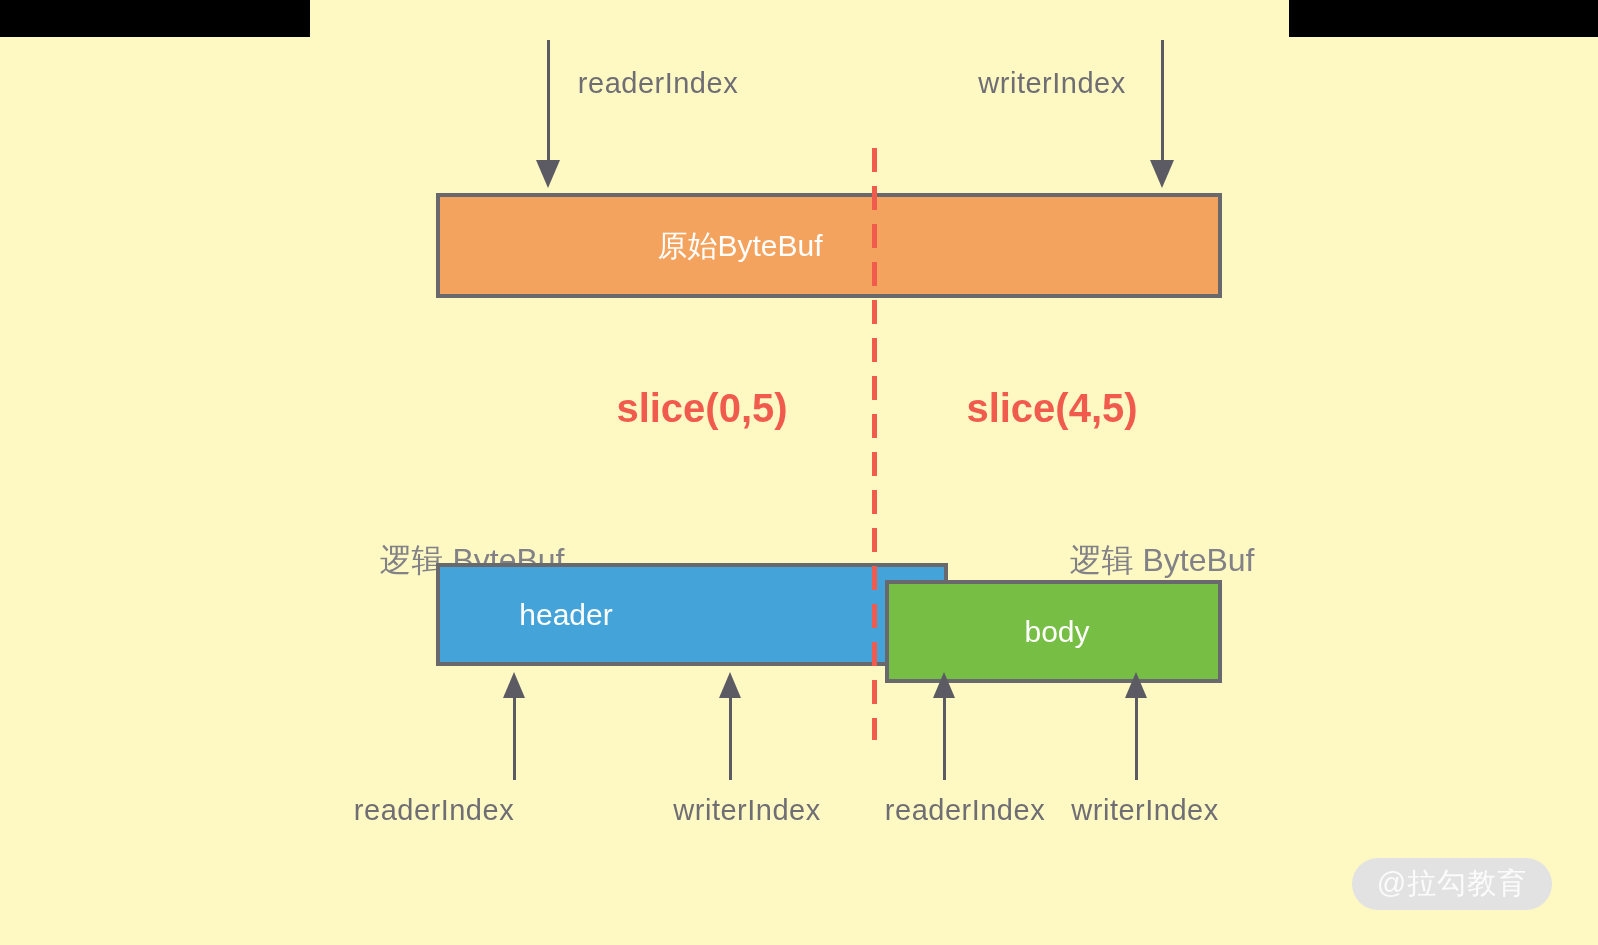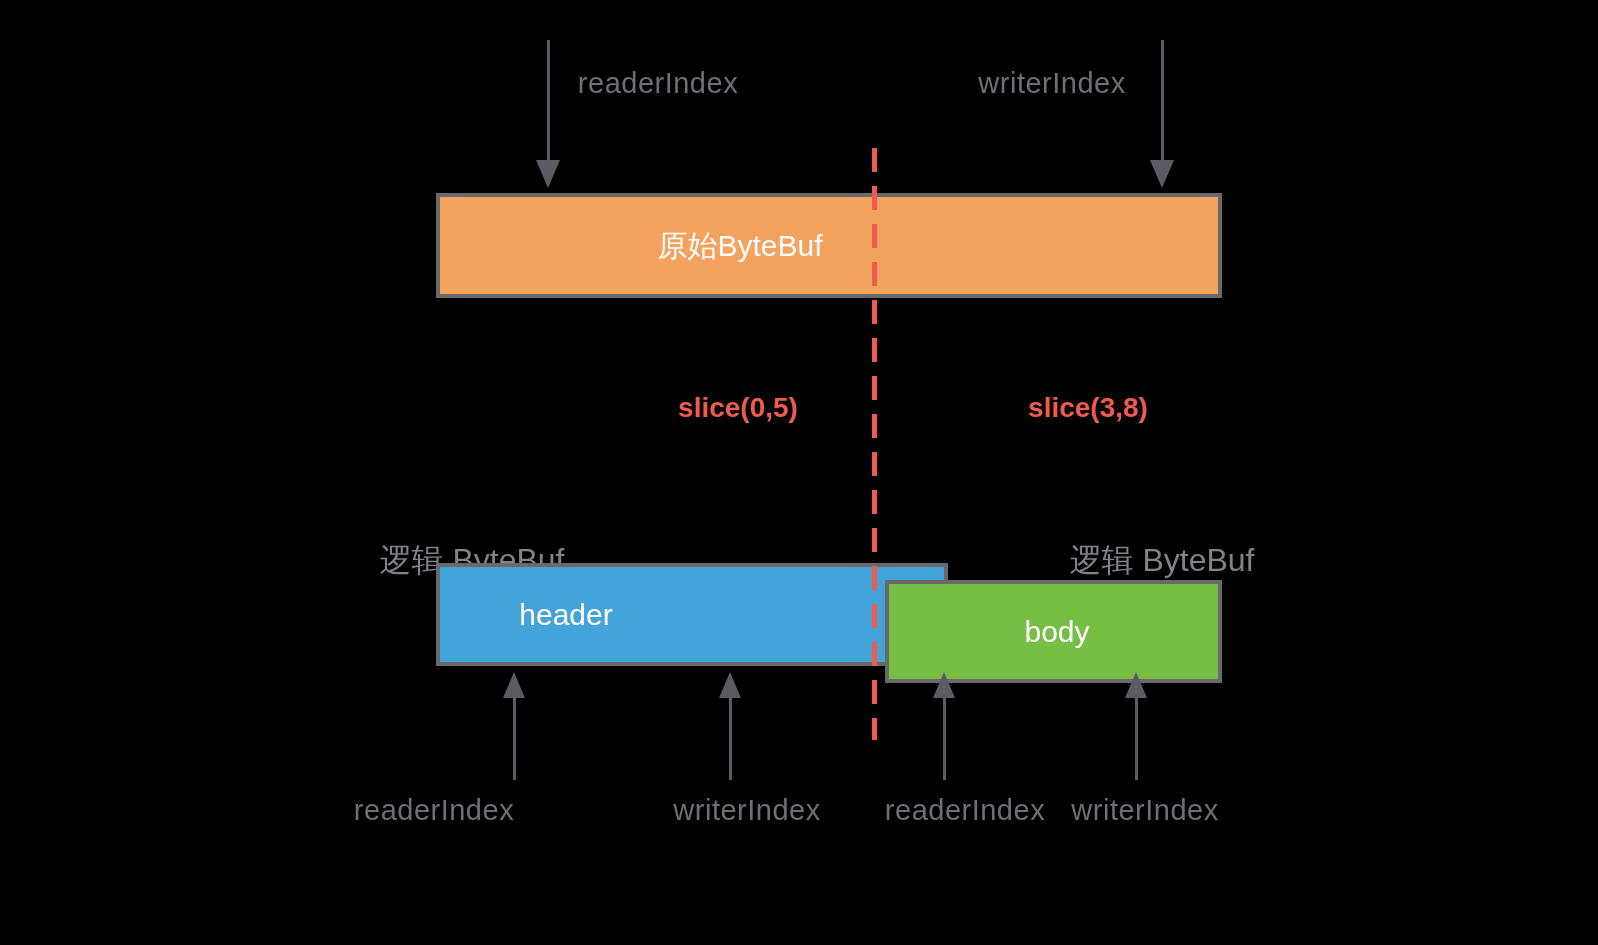--- a/index.html
+++ b/index.html
@@ -4,32 +4,32 @@
 <style>
   :root{
     --orange:#F4A35F; --blue:#44A4DA; --green:#77BE45; --red:#F15B4E;
     --box-border:#69686D; --arrow:#5C5B64; --label-gray:#6F6E74;
     --title-gray:#828187; --watermark-bg:#E2E2E2; --watermark-text:#FBFBFB;
     --bar-black:#000000;
   }
   *{margin:0;padding:0;box-sizing:border-box;}
   html,body{width:1598px;height:945px;background:#ffffff;overflow:hidden;}
   body{font-family:"Liberation Sans","DejaVu Sans",sans-serif;}
-  .stage{position:relative;width:1598px;height:945px;background:#000000;}
+  .stage{position:relative;width:1598px;height:945px;background:#fef9c3;}
 
   .black-bar{position:absolute;top:0;height:37px;background:var(--bar-black);}
   .black-bar.left{left:0;width:310px;}
   .black-bar.right{left:1289px;width:309px;}
 
   .idx-label{position:absolute;transform:translate(-50%,-50%);
     font-size:29px;color:var(--label-gray);white-space:nowrap;letter-spacing:0.5px;}
   .title-label{position:absolute;transform:translate(-50%,-50%);
     font-size:32px;font-weight:500;color:var(--title-gray);white-space:nowrap;margin-top:48px;}
   .slice-label{position:absolute;transform:translate(-50%,-50%);
-    font-size:28px;font-weight:600;color:var(--red);white-space:nowrap;margin-left:36px;}
+    font-size:40px;font-weight:600;color:var(--red);white-space:nowrap;}
 
   .buf-box{position:absolute;border:4px solid var(--box-border);}
   .buf-box .box-label{position:absolute;top:50%;transform:translate(-50%,-50%);
     color:#ffffff;font-size:30px;font-weight:500;white-space:nowrap;}
   .box-orange{left:436px;top:193px;width:786px;height:105px;background:var(--orange);}
   .box-blue{left:436px;top:563px;width:512px;height:103px;background:var(--blue);}
   .box-green{left:885px;top:552px;width:337px;height:103px;background:var(--green);margin-top:28px;}
 
   .arrow{position:absolute;width:26px;display:flex;flex-direction:column;align-items:center;}
   .arrow .shaft{width:3px;flex:1;background:var(--arrow);}
@@ -69,21 +69,21 @@
     <div class="head"></div>
   </div>
 
   <div class="buf-box box-orange">
     <span class="box-label" style="left:300px;">原始ByteBuf</span>
   </div>
 
   <div class="dashed-divider"></div>
 
   <div class="slice-label" style="left:702px;top:408px;">slice(0,5)</div>
-  <div class="slice-label" style="left:1052px;top:408px;">slice(3,8)</div>
+  <div class="slice-label" style="left:1052px;top:408px;">slice(4,5)</div>
 
   <div class="title-label" style="left:472px;top:513px;">逻辑 ByteBuf</div>
   <div class="title-label" style="left:1162px;top:513px;">逻辑 ByteBuf</div>
 
   <div class="buf-box box-blue">
     <span class="box-label" style="left:126px;">header</span>
   </div>
   <div class="buf-box box-green">
     <span class="box-label" style="left:168px;">body</span>
   </div>
@@ -103,14 +103,17 @@
   <div class="arrow up" style="left:1123px;">
     <div class="head"></div>
     <div class="shaft"></div>
   </div>
 
   <div class="idx-label" style="left:434px;top:810px;">readerIndex</div>
   <div class="idx-label" style="left:747px;top:810px;">writerIndex</div>
   <div class="idx-label" style="left:965px;top:810px;">readerIndex</div>
   <div class="idx-label" style="left:1145px;top:810px;">writerIndex</div>
 
+  <div class="watermark">
+    <span>@拉勾教育</span>
+  </div>
 
 </div>
 
 </body></html>

